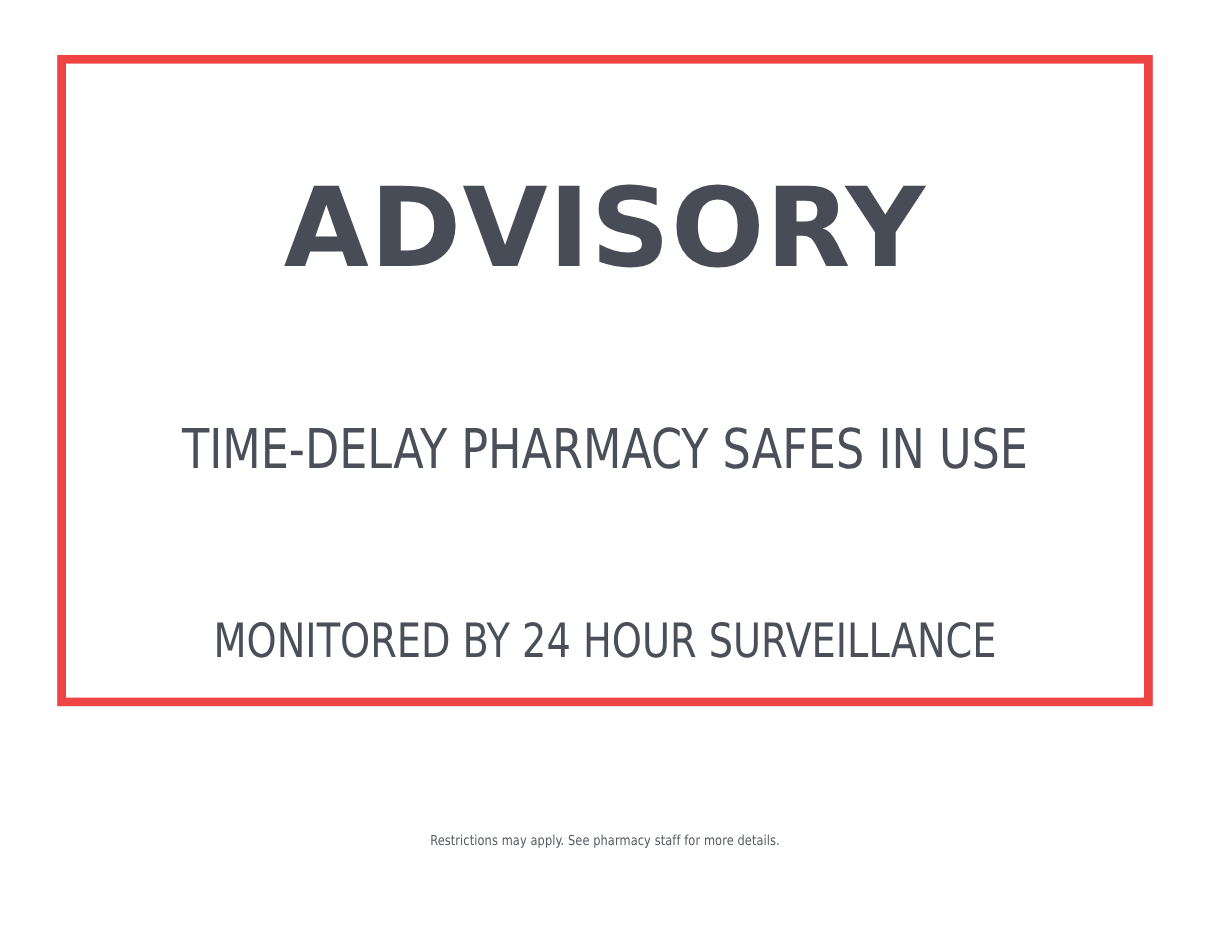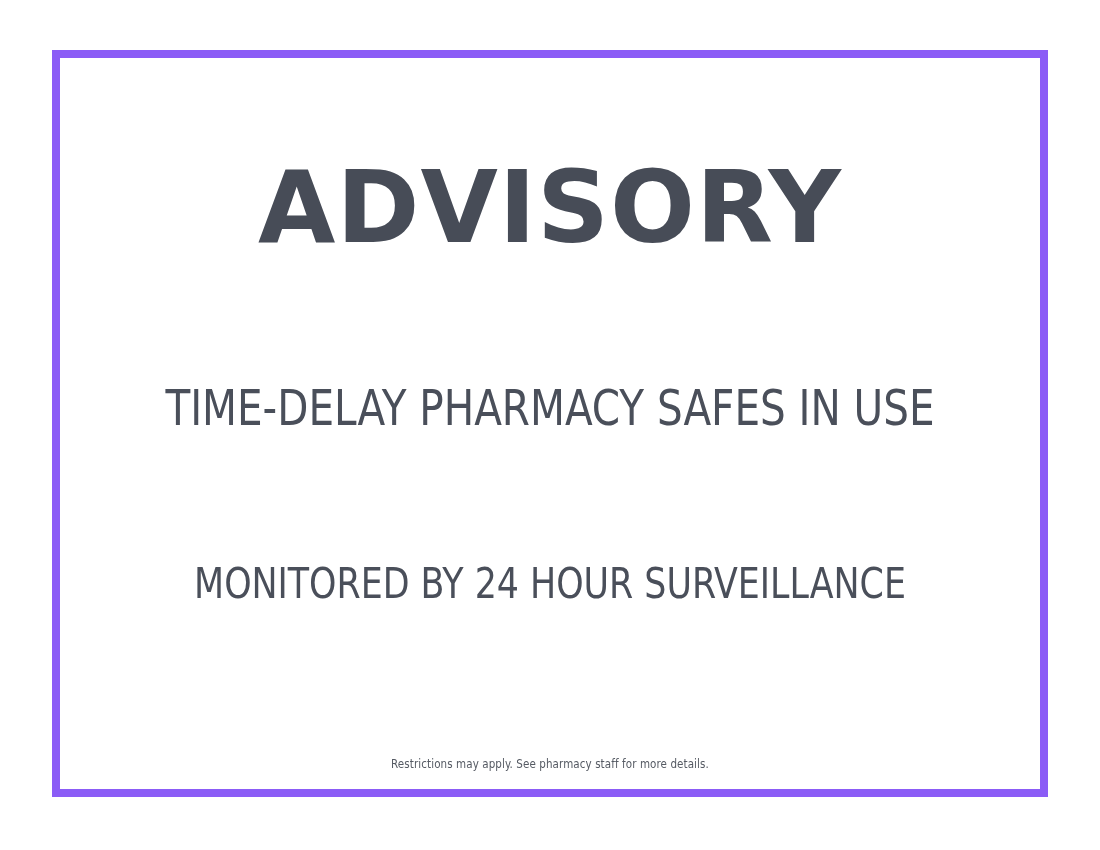--- a/index.html
+++ b/index.html
@@ -23,23 +23,23 @@
     background: #ffffff;
     box-sizing: border-box;
   }
 
   
   .sign-frame {
     position: absolute;
     left: 52px;
     top: 50px;
     width: 996px;
-    height: 747px;
+    height: 592px;
     box-sizing: border-box;
-    border: 8px solid #8b5cf6;
+    border: 8px solid #ef4444;
     background: #ffffff;
   }
 
   .sign-inner {
     position: absolute;
     left: 0;
     top: 0;
     right: 0;
     bottom: 0;
     background: #ffffff;

